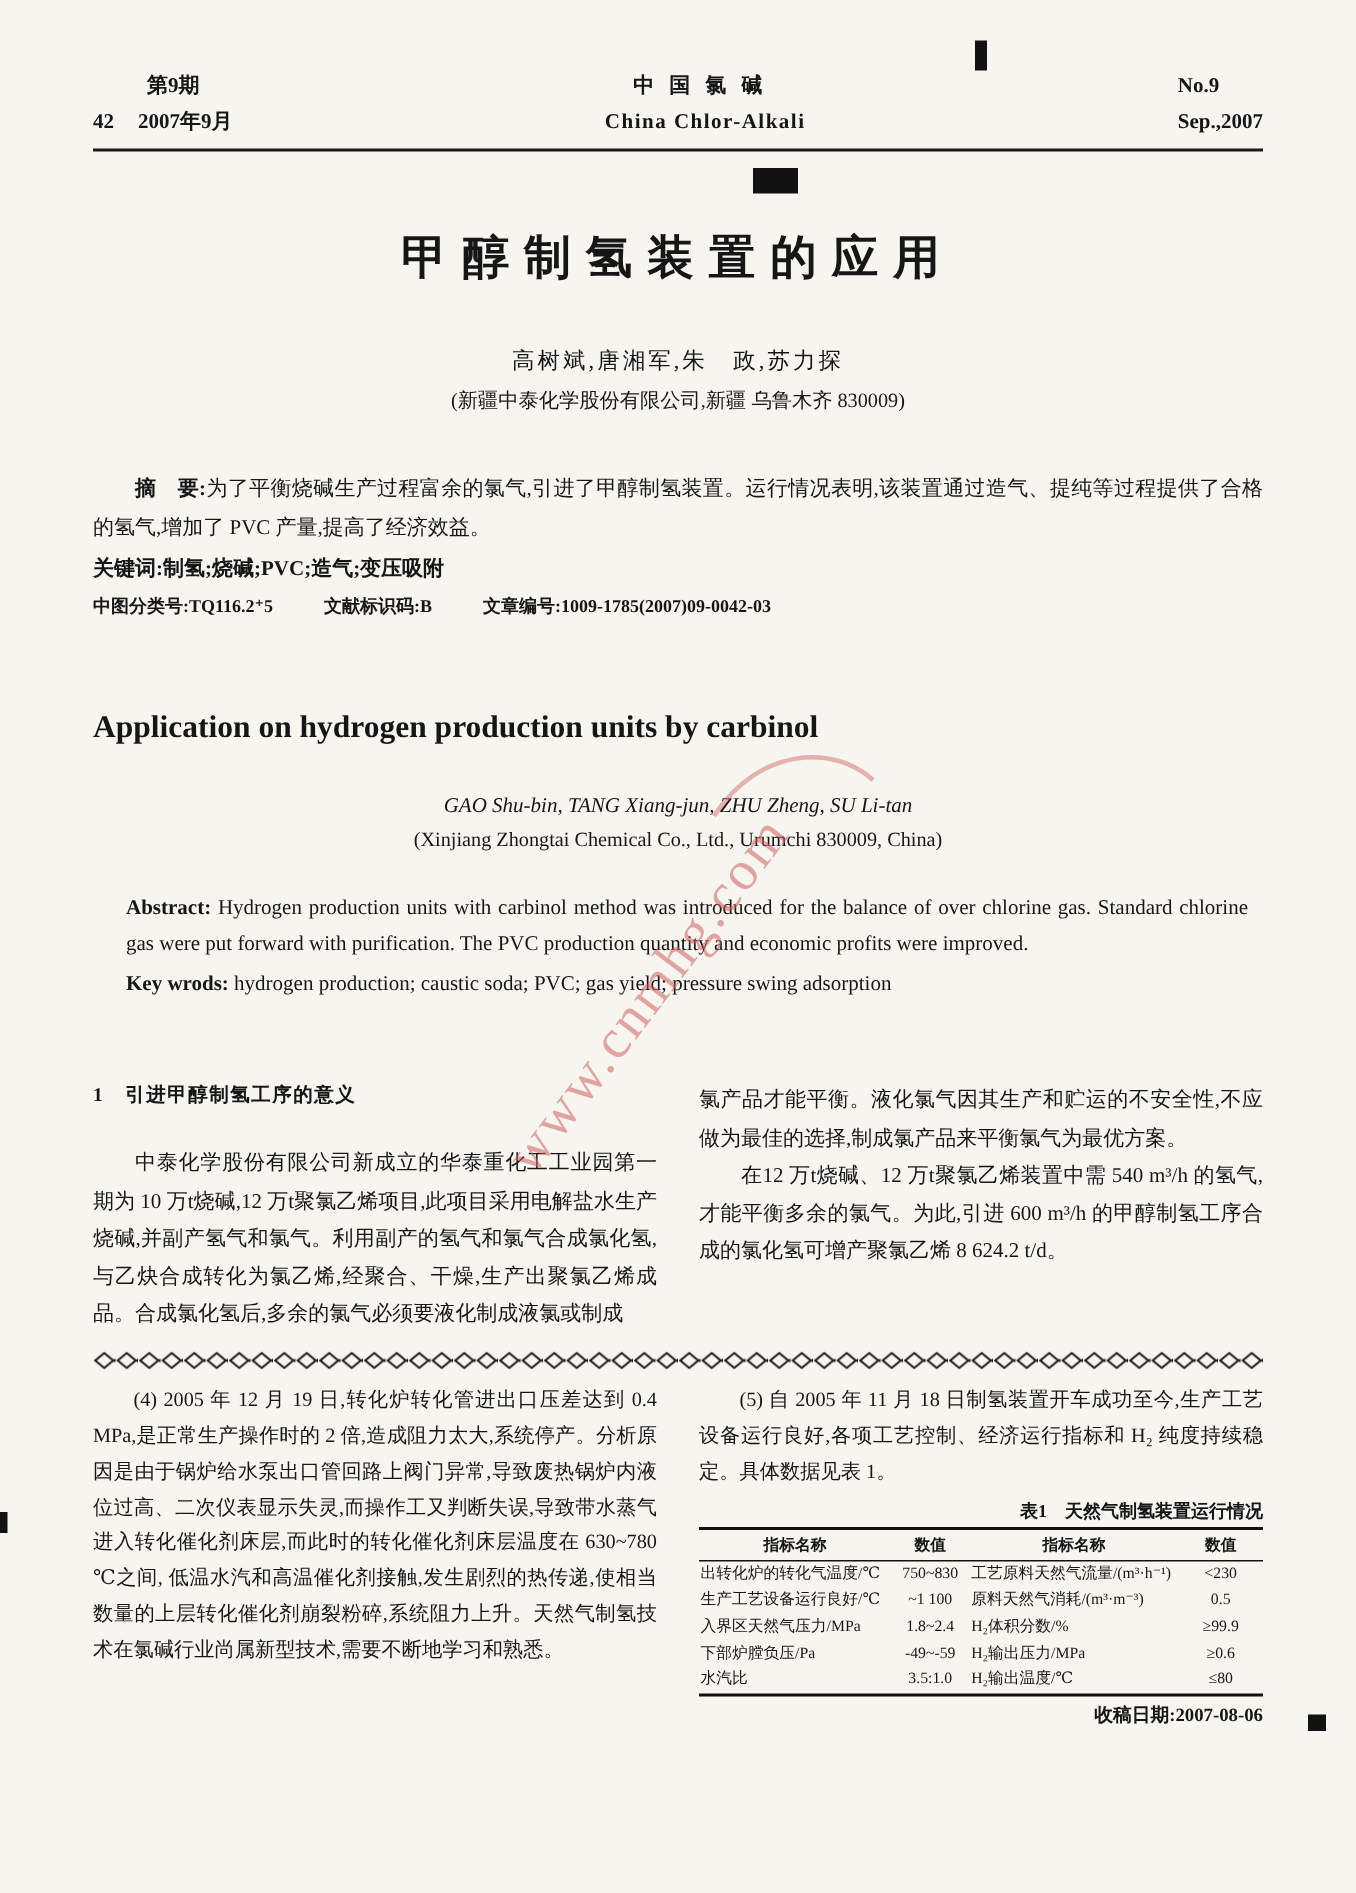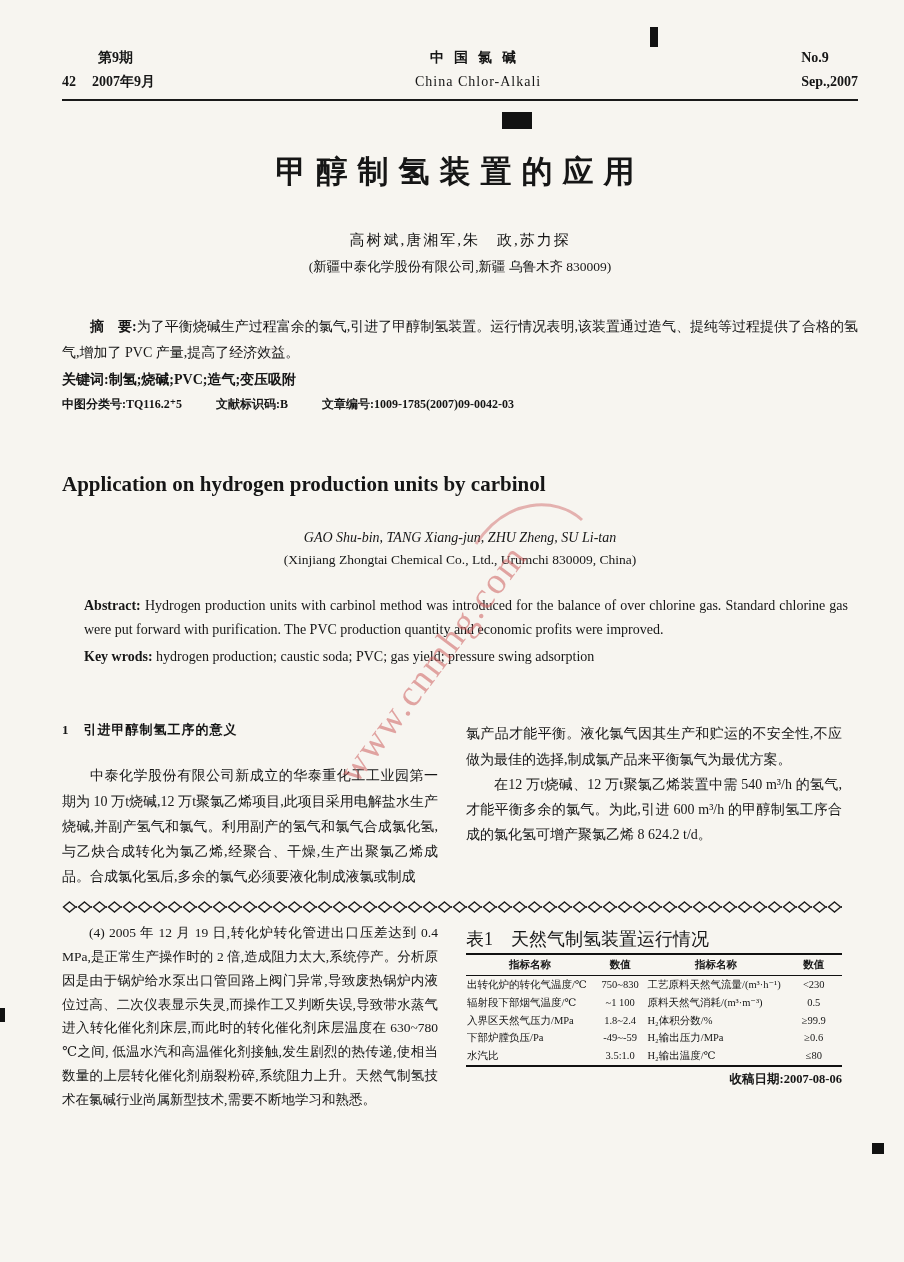--- a/index.html
+++ b/index.html
@@ -1,30 +1,30 @@
 <!DOCTYPE html>
 <html><head>
 <meta charset="utf-8">
 <style>
   * { margin:0; padding:0; box-sizing:border-box; }
   body {
     width:904px; height:1262px; position:relative; overflow:hidden;
     background:#f7f5f0; color:#161616;
     font-family:"Liberation Serif","DejaVu Serif",serif;
   }
-  .page { position:absolute; inset:0; padding:46px 46px 14px 62px; }
+  .page { position:absolute; inset:0; padding:46px 62px 14px 62px; }
 
   
   .hdr { display:flex; justify-content:space-between; align-items:flex-start;
          font-size:14px; font-weight:bold; line-height:1.7; }
   .hdr-left .issue { margin-left:36px; }
   .hdr-left .pageno { margin-right:16px; }
   .hdr-center { text-align:center; }
   .hdr-center .jcn { letter-spacing:10px; }
-  .hdr-center .jen { font-weight:normal; letter-spacing:1px; }
+  .hdr-center .jen { font-weight:bold; letter-spacing:1px; }
   .hdr-right { text-align:left; }
   .hdr-rule { border-bottom:2px solid #1a1a1a; margin-top:5px; }
 
   
   .t-cn { text-align:center; font-size:31px; font-weight:bold; letter-spacing:10px; margin-top:50px;font-family:Liberation Serif, serif; }
   .authors { text-align:center; font-size:15px; margin-top:38px; letter-spacing:2px; }
   .affil { text-align:center; font-size:13.5px; margin-top:8px; }
 
   .abs-cn { margin-top:38px; font-size:14px; line-height:1.9; text-align:justify; text-indent:2em; }
   .lbl-b { font-weight:bold; }
@@ -44,21 +44,21 @@
   .h1 { font-size:13px; font-weight:bold; margin-bottom:24px; letter-spacing:1px; }
   .para { font-size:14px; line-height:1.8; text-align:justify; }
   .ind { text-indent:2em; }
 
   .divider { margin:12px 0 8px; display:block; }
 
   .cols2 { display:flex; gap:28px; }
   .para2 { font-size:13.5px; line-height:1.76; text-align:justify; }
 
   
-  .tcap { font-size:18px; font-weight:normal; text-align:left; margin:6px 0 2px; }
+  .tcap { font-size:12px; font-weight:bold; text-align:right; margin:6px 0 2px; }
   table.dtable { width:100%; border-collapse:collapse; font-size:10.5px;
                  border-top:2px solid #111; border-bottom:2px solid #111; }
   .dtable th { border-bottom:1px solid #111; font-weight:bold; padding:3px 1px; text-align:center; }
   .dtable td { padding:2px 1px; line-height:1.3; }
   .tname { text-align:left; }
   .tval { text-align:center; }
   .received { text-align:right; font-weight:bold; font-size:12.5px; margin-top:4px; }
 
   
   .watermark { position:absolute; left:346px; top:756px; transform:rotate(-53deg);
@@ -129,20 +129,21 @@
       </pattern>
     </defs>
     <rect width="780" height="12" fill="url(#chain)"></rect>
   </svg>
 
   <div class="cols2">
     <div class="col">
       <p class="para2 ind">(4) 2005 年 12 月 19 日,转化炉转化管进出口压差达到 0.4 MPa,是正常生产操作时的 2 倍,造成阻力太大,系统停产。分析原因是由于锅炉给水泵出口管回路上阀门异常,导致废热锅炉内液位过高、二次仪表显示失灵,而操作工又判断失误,导致带水蒸气进入转化催化剂床层,而此时的转化催化剂床层温度在 630~780 ℃之间, 低温水汽和高温催化剂接触,发生剧烈的热传递,使相当数量的上层转化催化剂崩裂粉碎,系统阻力上升。天然气制氢技术在氯碱行业尚属新型技术,需要不断地学习和熟悉。</p>
     </div>
     <div class="col">
+      <p class="para2 ind">(5) 自 2005 年 11 月 18 日制氢装置开车成功至今,生产工艺设备运行良好,各项工艺控制、经济运行指标和 H₂ 纯度持续稳定。具体数据见表 1。</p>
 
       <div class="tcap">表1　天然气制氢装置运行情况</div>
       <table class="dtable">
         <colgroup>
             <col style="width:34%">
             <col style="width:14%">
             <col style="width:37%">
             <col style="width:15%">
           </colgroup>
         <thead>
@@ -154,21 +155,21 @@
           </tr>
         </thead>
         <tbody>
           <tr>
             <td class="tname">出转化炉的转化气温度/℃</td>
             <td class="tval">750~830</td>
             <td class="tname">工艺原料天然气流量/(m³·h⁻¹)</td>
             <td class="tval">&lt;230</td>
           </tr>
           <tr>
-            <td class="tname">辐射段下部烟气温度/℃</td>
+            <td class="tname">生产工艺设备运行良好/℃</td>
             <td class="tval">~1 100</td>
             <td class="tname">原料天然气消耗/(m³·m⁻³)</td>
             <td class="tval">0.5</td>
           </tr>
           <tr>
             <td class="tname">入界区天然气压力/MPa</td>
             <td class="tval">1.8~2.4</td>
             <td class="tname">H₂体积分数/%</td>
             <td class="tval">≥99.9</td>
           </tr>

